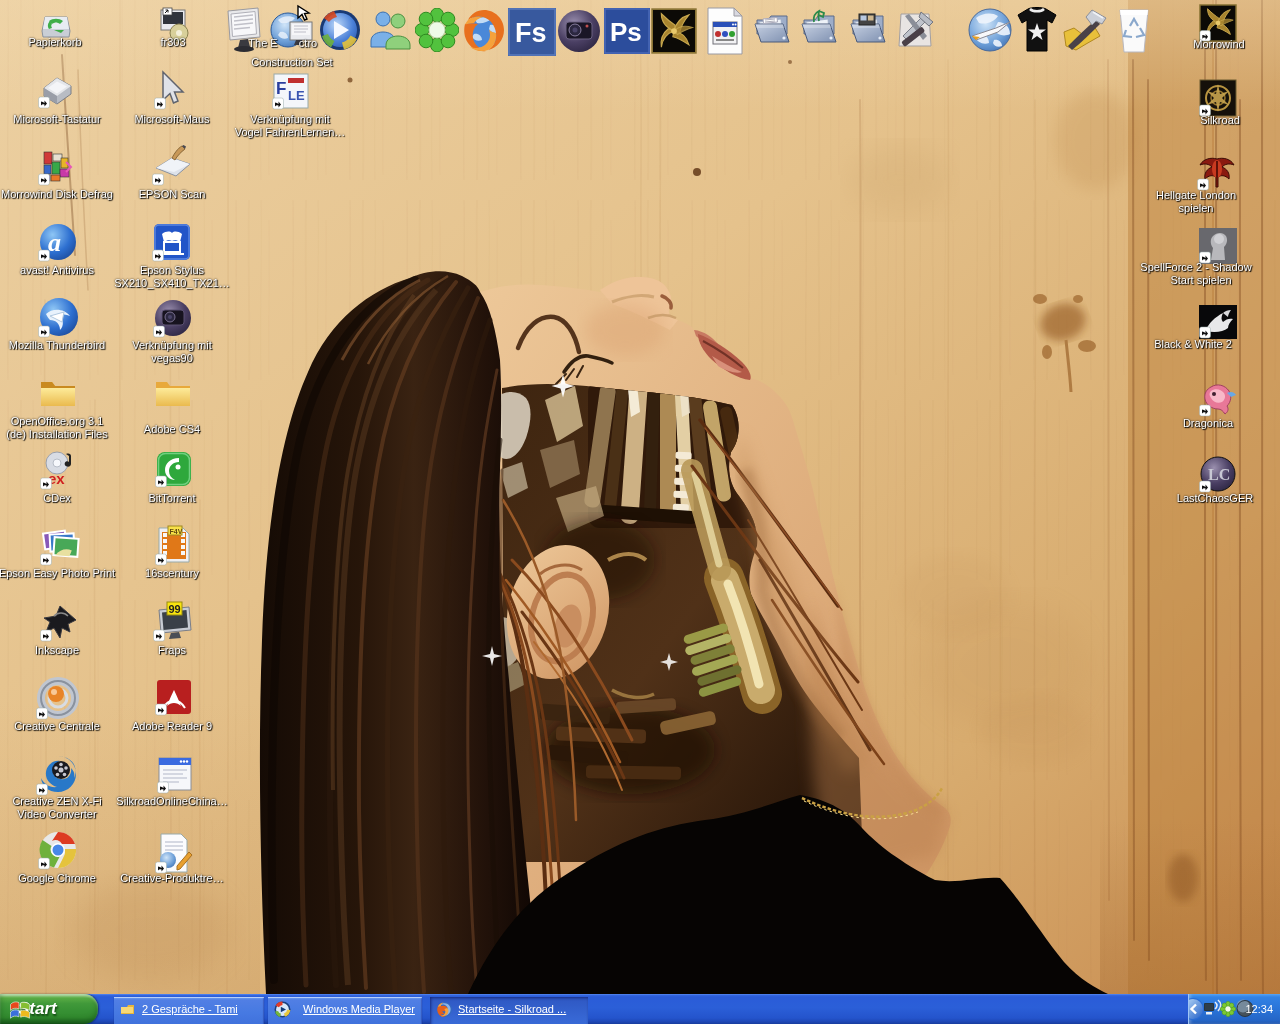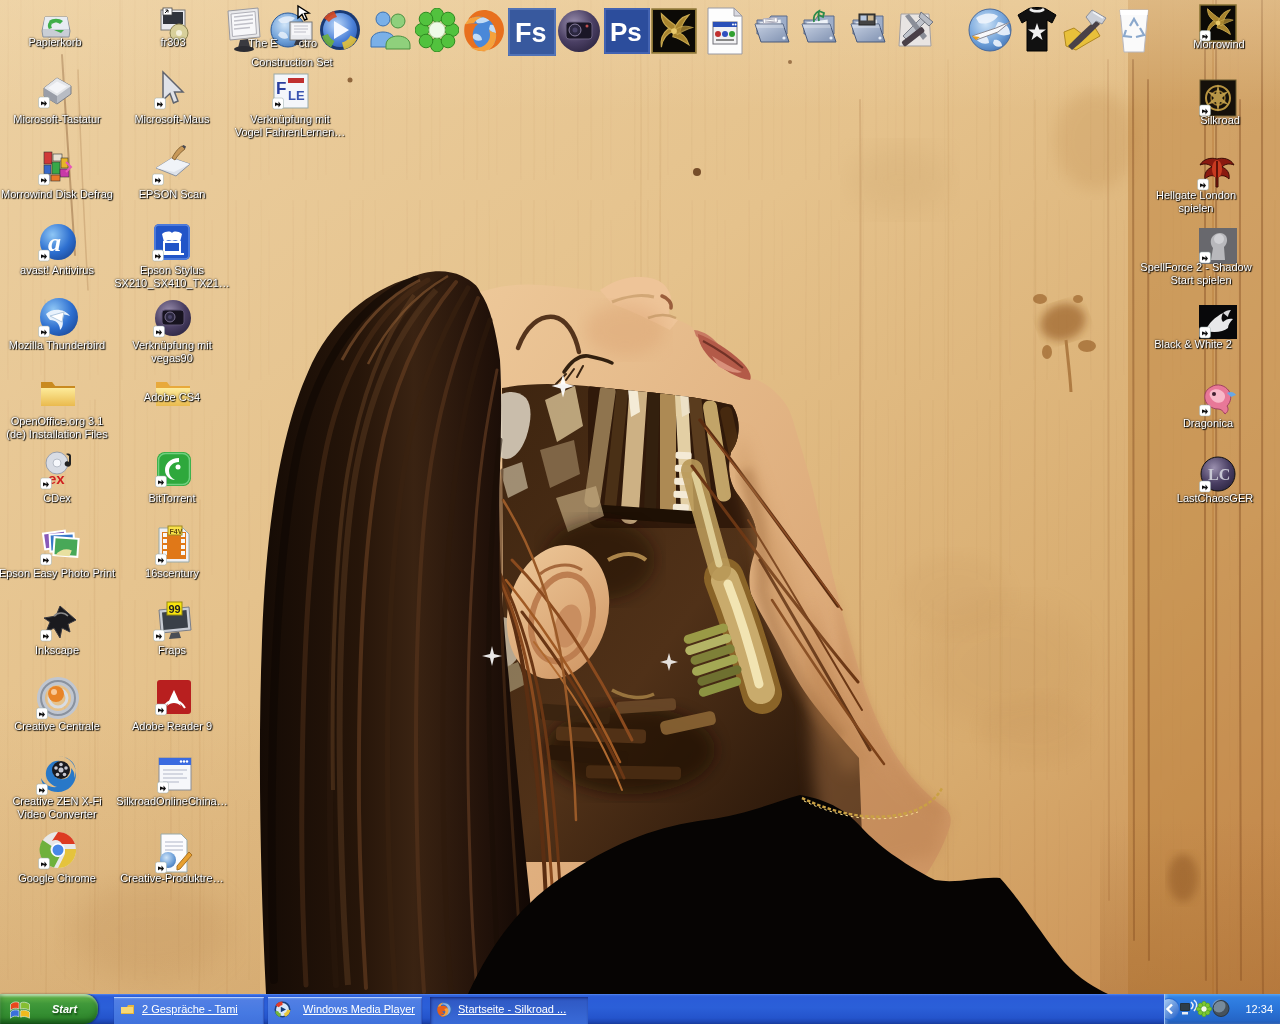--- a/index.html
+++ b/index.html
@@ -7,30 +7,30 @@
 #desk { position:absolute; left:0; top:0; width:1280px; height:994px; overflow:hidden; }
 #wall { position:absolute; left:0; top:0; }
 .ic { position:absolute; text-align:center; }
 .lbl { position:absolute; color:#fff; font-size:11px; line-height:13px; 
   text-shadow:1px 1px 1px #000, 0 0 2px #000; white-space:nowrap; transform:translateX(-50%); }
 #taskbar { position:absolute; left:0; top:994px; width:1280px; height:30px;
   background:linear-gradient(180deg,#5a8df2 0%,#3467e0 4%,#2a5cd8 10%,#2b5fd8 45%,#2454cc 80%,#1d46b4 93%,#173c9c 100%); }
 #start { position:absolute; left:0; top:0; width:98px; height:30px; border-radius:0 14px 14px 0;
   background:linear-gradient(180deg,#9ed48e 0%,#58ab44 14%,#41993a 32%,#379134 55%,#318a2e 78%,#226e24 96%,#1a5a1e 100%);
   box-shadow:inset 0 -3px 6px rgba(0,40,0,.35), inset 0 2px 2px rgba(255,255,255,.35), 1px 0 2px rgba(0,0,30,.5);
-  color:#fff; font-style:italic; font-weight:bold; font-size:11px; line-height:30px; padding-left:52px;
+  color:#fff; font-style:italic; font-weight:bold; font-size:17px; line-height:30px; padding-left:18px;
   text-shadow:1px 2px 2px rgba(0,40,0,.7); }
 .tbtn { position:absolute; top:3px; height:36px; border-radius:0; color:#fff; font-size:11px;
   background:linear-gradient(180deg,#74a5f5 0%,#517fe4 8%,#4679e2 45%,#3e6fda 85%,#3663cd 100%);
   box-shadow:inset 0 1px 0 rgba(255,255,255,.5), inset -1px -1px 1px rgba(0,0,90,.25), 0 1px 1px rgba(0,0,60,.35);
   line-height:24px; padding-left:28px; white-space:nowrap; overflow:hidden;text-decoration:underline; }
 .tbtn.pressed { background:linear-gradient(180deg,#2e57c2 0%,#3767d4 60%,#3a6cd8 100%);
   box-shadow:inset 1px 1px 3px rgba(0,0,70,.55); }
 .tbtn svg { position:absolute; left:6px; top:4px; }
-#tray { position:absolute; right:0; top:0; width:116px; height:30px;
+#tray { position:absolute; right:0; top:0; width:92px; height:30px;
   background:linear-gradient(180deg,#4498f2 0%,#3181e4 12%,#2a74d8 50%,#2565c6 88%,#1d55ae 100%);
   border-left:1px solid #9fc5f5; box-shadow:inset 2px 0 3px rgba(255,255,255,.25); }
 #clock { position:absolute; right:7px; top:0; height:30px; line-height:30px; color:#fff; font-size:11px; }
 </style>
 </head>
 <body>
 <div id="desk">
 <svg id="wall" width="1280" height="994" viewBox="0 0 1280 994">
 <defs>
 <linearGradient id="bg" x1="0" y1="0" x2="1" y2="1">
@@ -637,21 +637,21 @@
  <path d="M3 8 L14 8 17 12 37 12 37 32 3 32 Z" fill="#e8a93b"></path>
  <path d="M3 8 L14 8 17 12 37 12 37 14 3 14 Z" fill="#c98a20"></path>
  <path d="M3 14 L37 14 37 32 3 32 Z" fill="url(#ygrad)"></path>
 </svg>
 <div class="lbl" style="left:57px;top:415px">OpenOffice.org 3.1</div>
 <div class="lbl" style="left:57px;top:428px">(de) Installation Files</div>
 <svg class="ic" style="left:153px;top:374px" width="40" height="36" viewBox="0 0 40 36">
  <path d="M3 8 L14 8 17 12 37 12 37 32 3 32 Z" fill="#e8a93b"></path>
  <path d="M3 14 L37 14 37 32 3 32 Z" fill="url(#ygrad)"></path>
 </svg>
-<div class="lbl" style="left:172px;top:391px">Adobe CS4</div>
+<div class="lbl" style="left:172px;top:423px">Adobe CS4</div>
 <svg class="ic" style="left:40px;top:450px" width="40" height="40" viewBox="0 0 40 40">
  <circle cx="17" cy="13" r="11" fill="#d8dce4" stroke="#9aa0ac"></circle>
  <circle cx="17" cy="13" r="4" fill="#f6f8fc" stroke="#b8bec8"></circle>
  <path d="M26 4 C29 3 31 4 31 6 L31 14 C31 16 29 17 27 16.5 C25 16 24 14 25 12.5 C26 11 28 11 29 12 L29 6 Z" fill="#222"></path>
  <text x="8" y="34" font-family="Liberation Sans" font-size="15" font-weight="bold" fill="#d02020">ex</text>
 <use href="#sarrow" transform="translate(0.5 28)"></use>
     </svg>
 <div class="lbl" style="left:57px;top:492px">CDex</div>
 <svg class="ic" style="left:155px;top:450px" width="38" height="38" viewBox="0 0 38 38">
  <rect x="2" y="2" width="34" height="34" rx="8" fill="#2ea83c"></rect>

